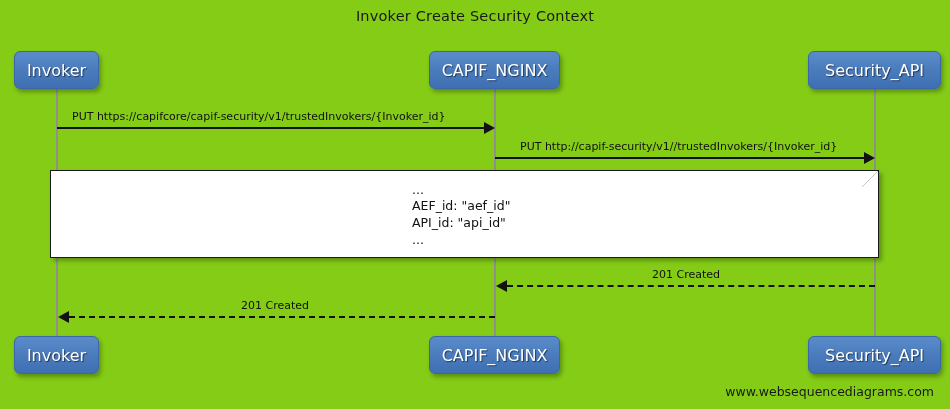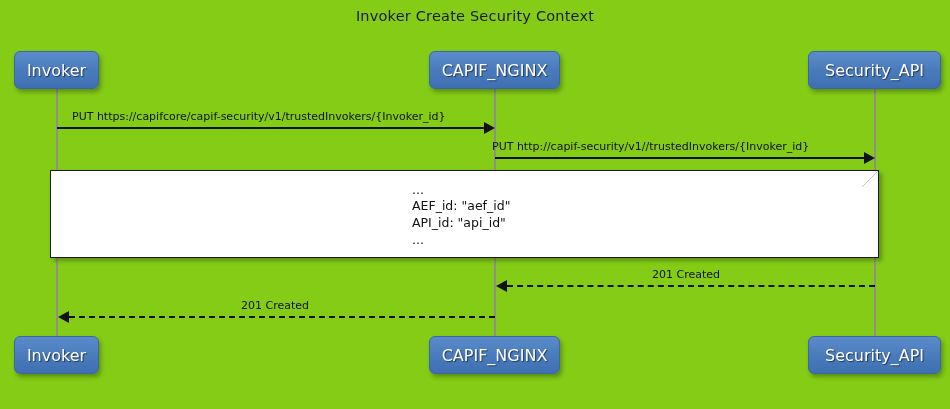--- a/index.html
+++ b/index.html
@@ -146,21 +146,21 @@
   <div class="participant" style="left:808px; top:51px; width:133px;">
     <span>Security_API</span>
   </div>
 
   <div class="msg-line" style="left:57px; top:127px; width:427px;"></div>
   <div class="arrow-right" style="left:484px; top:122px;"></div>
   <div class="msg-label" style="left:72px; top:110px;">PUT https://capifcore/capif-security/v1/trustedInvokers/{Invoker_id}</div>
 
   <div class="msg-line" style="left:495px; top:157px; width:369px;"></div>
   <div class="arrow-right" style="left:864px; top:152px;"></div>
-  <div class="msg-label" style="left:492px; top:140px;">PUT http://capif-security/v1//trustedInvokers/{Invoker_id}</div>
+  <div class="msg-label" style="left:520px; top:140px;">PUT http://capif-security/v1//trustedInvokers/{Invoker_id}</div>
 
   <div class="note" style="left:50px; top:170px; width:829px; height:88px;">
     <div class="note-diag" style="right:-1px; top:-1px;"></div>
     <div class="note-diag-inner" style="right:0px; top:0px;"></div>
   </div>
   <div class="note-text" style="left:412px; top:181px;">...</div>
   <div class="note-text" style="left:412px; top:197px;">AEF_id: "aef_id"</div>
   <div class="note-text" style="left:412px; top:214px;">API_id: "api_id"</div>
   <div class="note-text" style="left:412px; top:231px;">...</div>
 
@@ -175,14 +175,15 @@
   <div class="participant" style="left:14px; top:336px; width:85px;">
     <span>Invoker</span>
   </div>
   <div class="participant" style="left:429px; top:336px; width:131px;">
     <span>CAPIF_NGINX</span>
   </div>
   <div class="participant" style="left:808px; top:336px; width:133px;">
     <span>Security_API</span>
   </div>
 
+  <div class="footer" style="right:16px; bottom:10px;">www.websequencediagrams.com</div>
 
 </div>
 
 </body></html>

